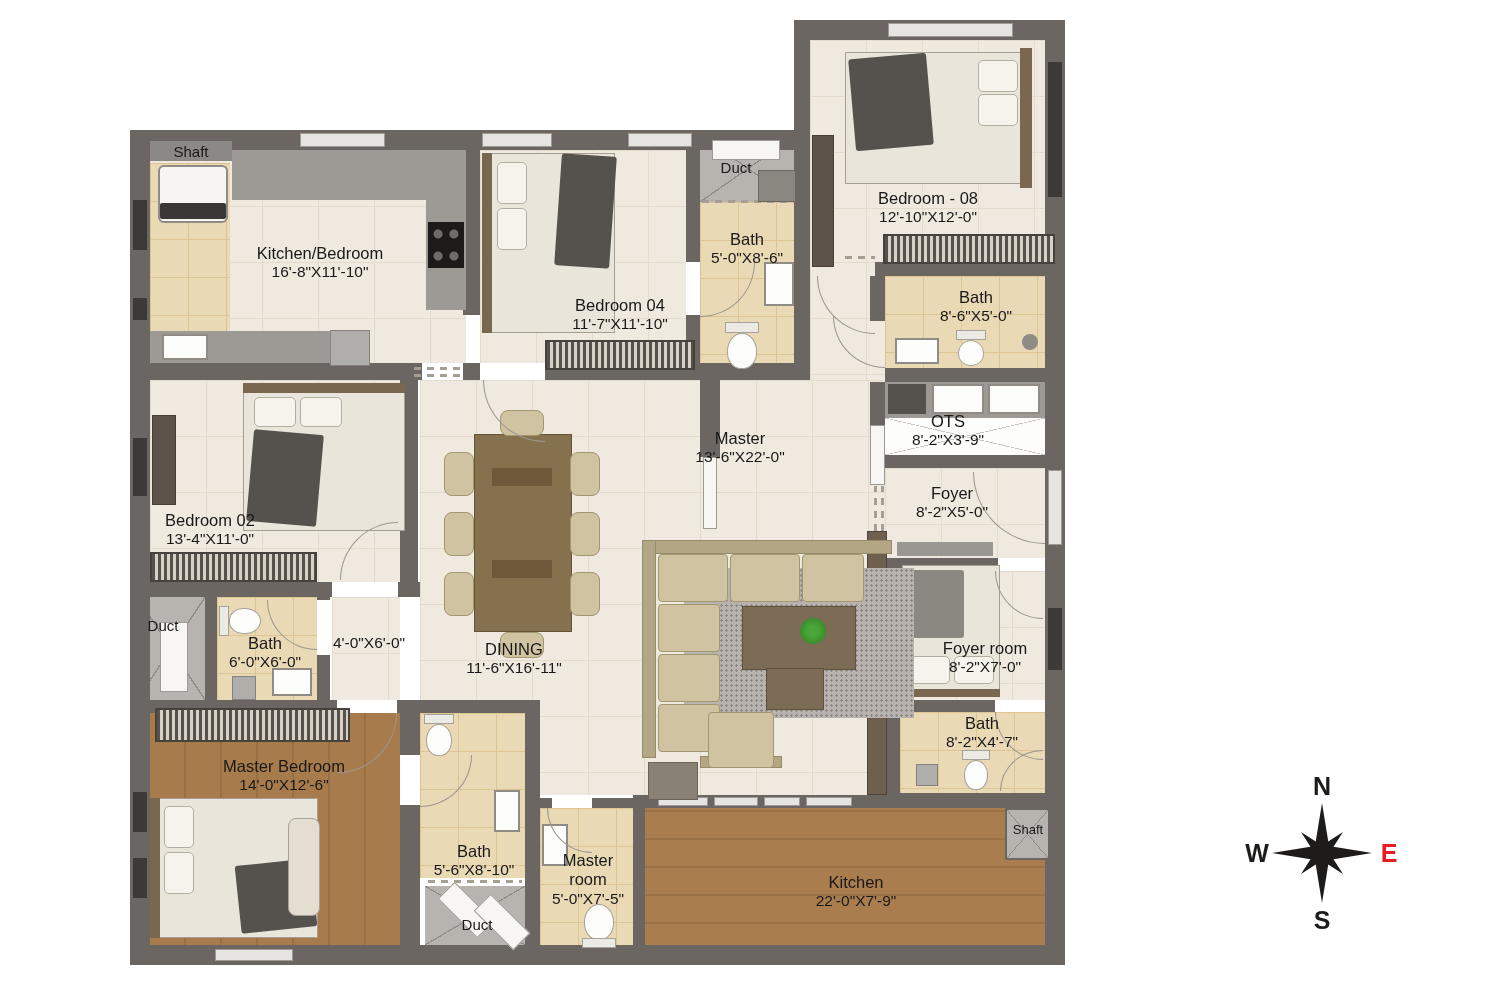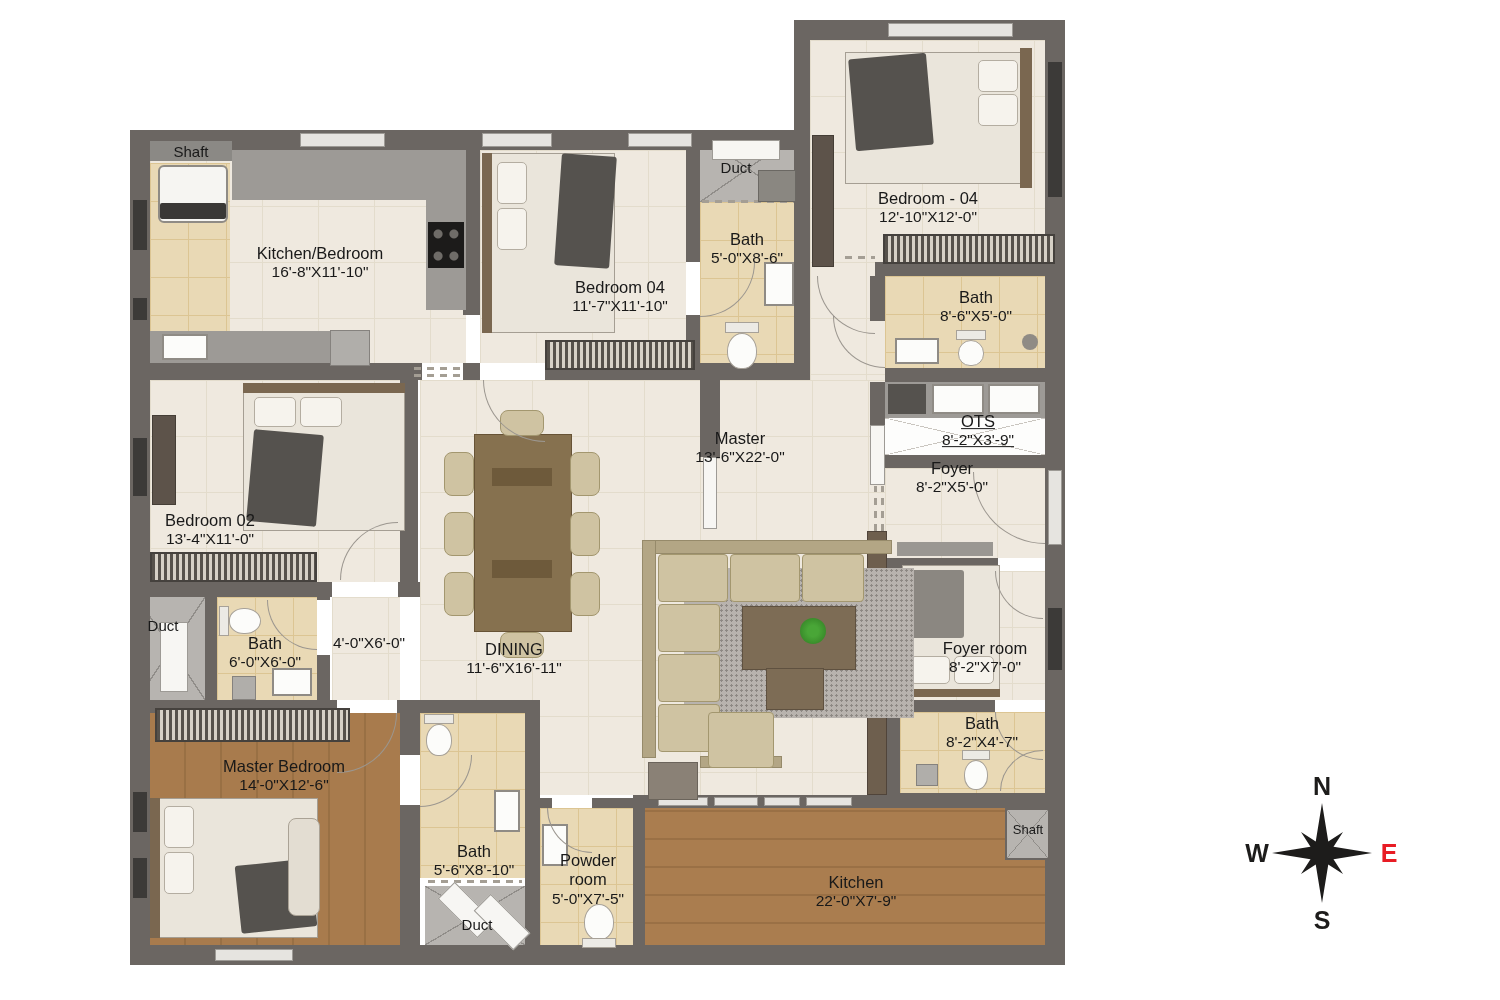--- a/index.html
+++ b/index.html
@@ -265,48 +265,48 @@
   <div class="arc" style="left:420px;top:755px;width:52px;height:52px;border-right-width:1.5px;border-bottom-width:1.5px;border-bottom-right-radius:100%;"></div>
   <div class="arc" style="left:547px;top:808px;width:45px;height:45px;border-left-width:1.5px;border-bottom-width:1.5px;border-bottom-left-radius:100%;"></div>
 
   <div class="lbl small" style="left:191px;top:152px;">
       <span class="nm">Shaft</span>
     </div>
   <div class="lbl" style="left:320px;top:263px;">
       <span class="nm">Kitchen/Bedroom</span>
       <span class="dm">16'-8"X11'-10"</span>
     </div>
-  <div class="lbl" style="left:620px;top:297px;">
+  <div class="lbl" style="left:620px;top:315px;">
       <span class="nm">Bedroom 04</span>
       <span class="dm">11'-7"X11'-10"</span>
     </div>
   <div class="lbl small" style="left:736px;top:168px;">
       <span class="nm">Duct</span>
     </div>
   <div class="lbl" style="left:747px;top:249px;">
       <span class="nm">Bath</span>
       <span class="dm">5'-0"X8'-6"</span>
     </div>
   <div class="lbl" style="left:928px;top:208px;">
-      <span class="nm">Bedroom - 04</span>
+      <span class="nm">Bedroom - 08</span>
       <span class="dm">12'-10"X12'-0"</span>
     </div>
   <div class="lbl" style="left:976px;top:307px;">
       <span class="nm">Bath</span>
       <span class="dm">8'-6"X5'-0"</span>
     </div>
-  <div class="lbl" style="left:978px;top:431px;text-decoration:underline;">
+  <div class="lbl" style="left:948px;top:431px;">
       <span class="nm">OTS</span>
       <span class="dm">8'-2"X3'-9"</span>
     </div>
   <div class="lbl" style="left:740px;top:448px;">
       <span class="nm">Master</span>
       <span class="dm">13'-6"X22'-0"</span>
     </div>
-  <div class="lbl" style="left:952px;top:478px;">
+  <div class="lbl" style="left:952px;top:503px;">
       <span class="nm">Foyer</span>
       <span class="dm">8'-2"X5'-0"</span>
     </div>
   <div class="lbl" style="left:210px;top:530px;">
       <span class="nm">Bedroom 02</span>
       <span class="dm">13'-4"X11'-0"</span>
     </div>
   <div class="lbl small" style="left:163px;top:626px;">
       <span class="nm">Duct</span>
     </div>
@@ -331,21 +331,21 @@
     </div>
   <div class="lbl" style="left:284px;top:776px;">
       <span class="nm">Master Bedroom</span>
       <span class="dm">14'-0"X12'-6"</span>
     </div>
   <div class="lbl" style="left:474px;top:861px;">
       <span class="nm">Bath</span>
       <span class="dm">5'-6"X8'-10"</span>
     </div>
   <div class="lbl wrap" style="left:588px;top:880px;">
-      <span class="nm">Powder room</span>
+      <span class="nm">Master room</span>
       <span class="dm">5'-0"X7'-5"</span>
     </div>
   <div class="lbl small" style="left:477px;top:925px;">
       <span class="nm">Duct</span>
     </div>
   <div class="lbl" style="left:856px;top:892px;">
       <span class="nm">Kitchen</span>
       <span class="dm">22'-0"X7'-9"</span>
     </div>
   <div class="lbl tiny" style="left:1028px;top:830px;">

